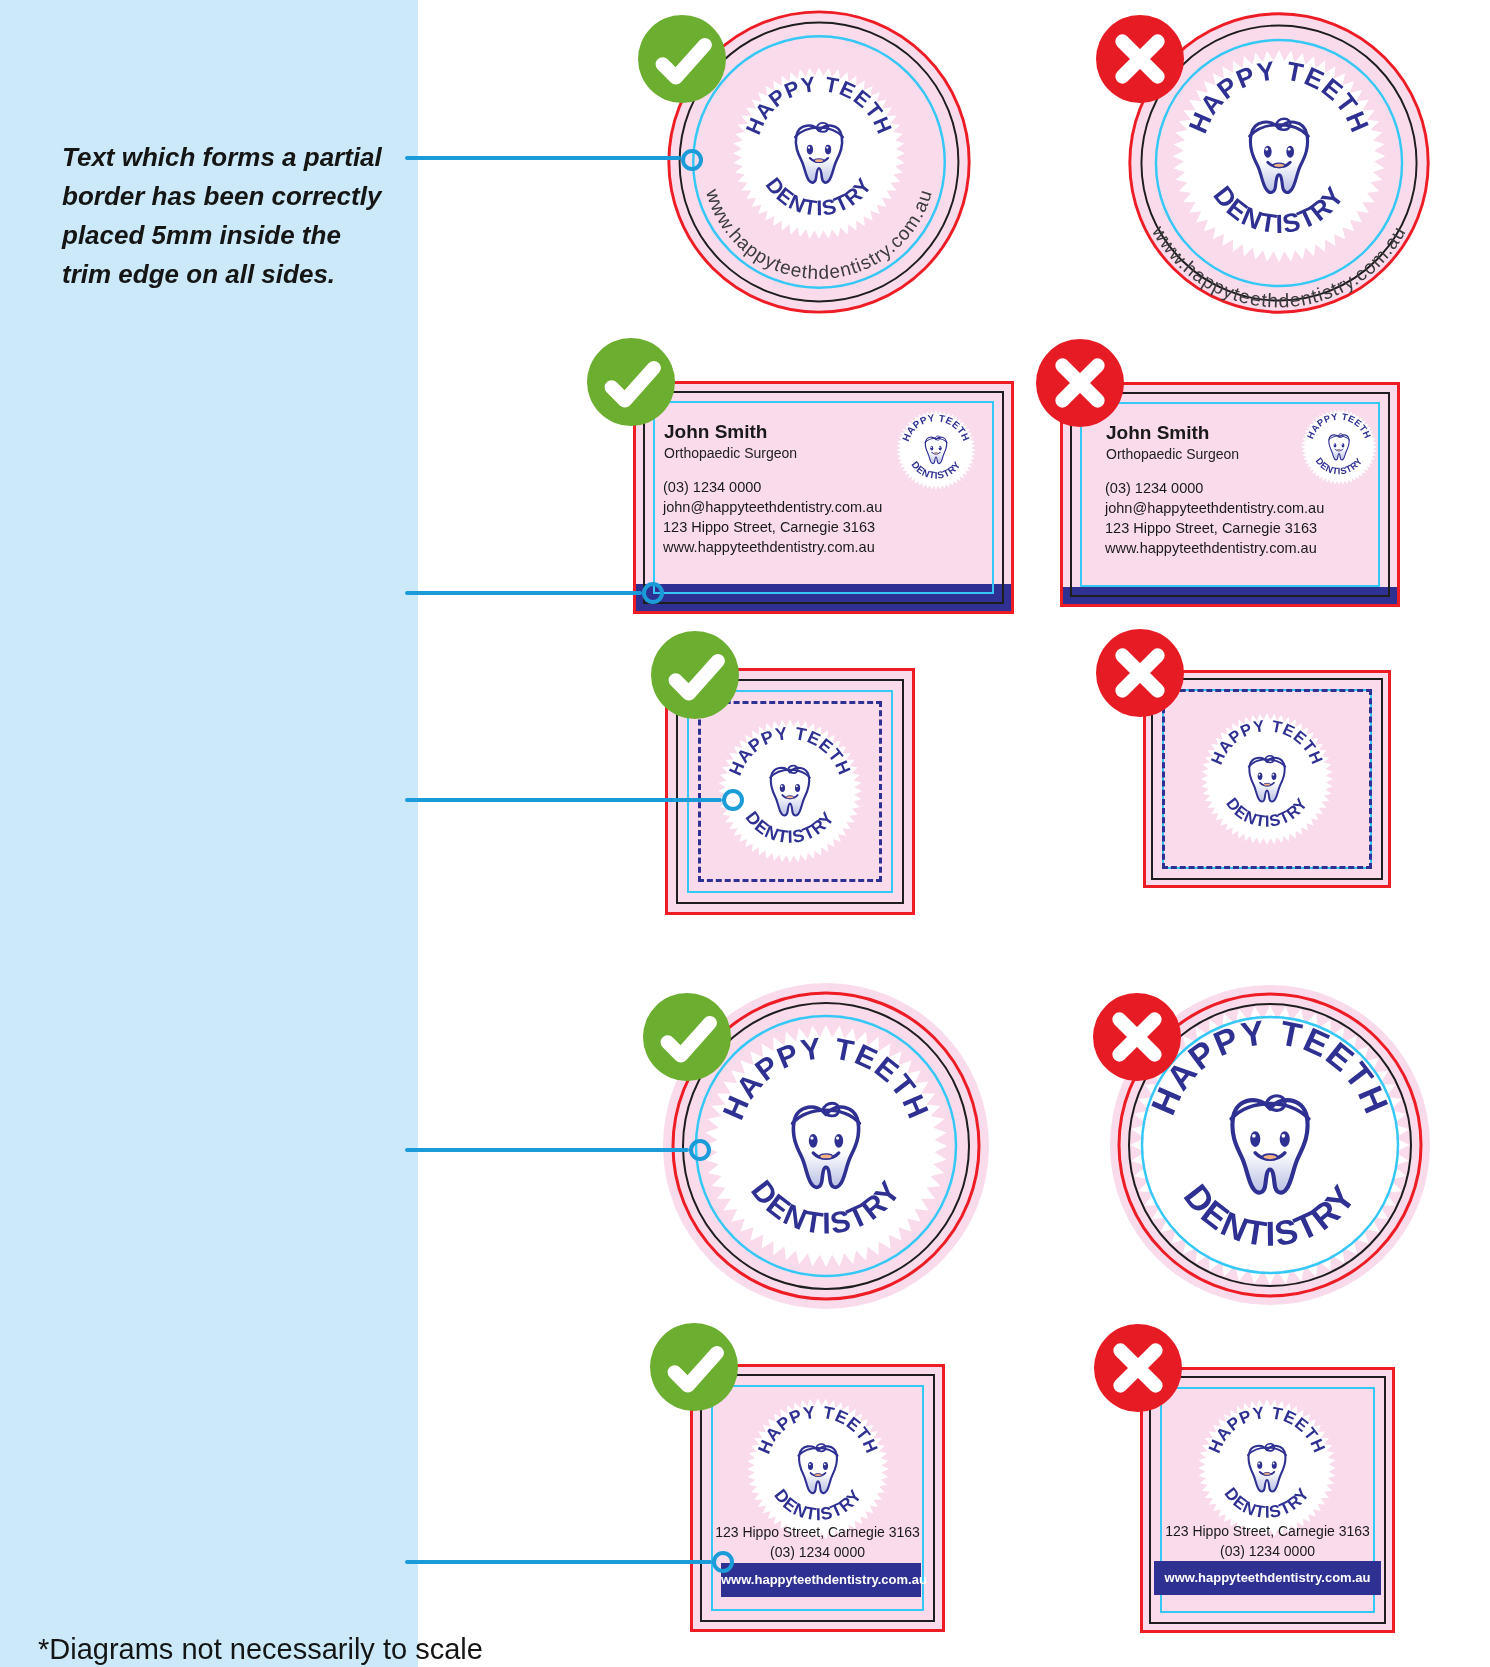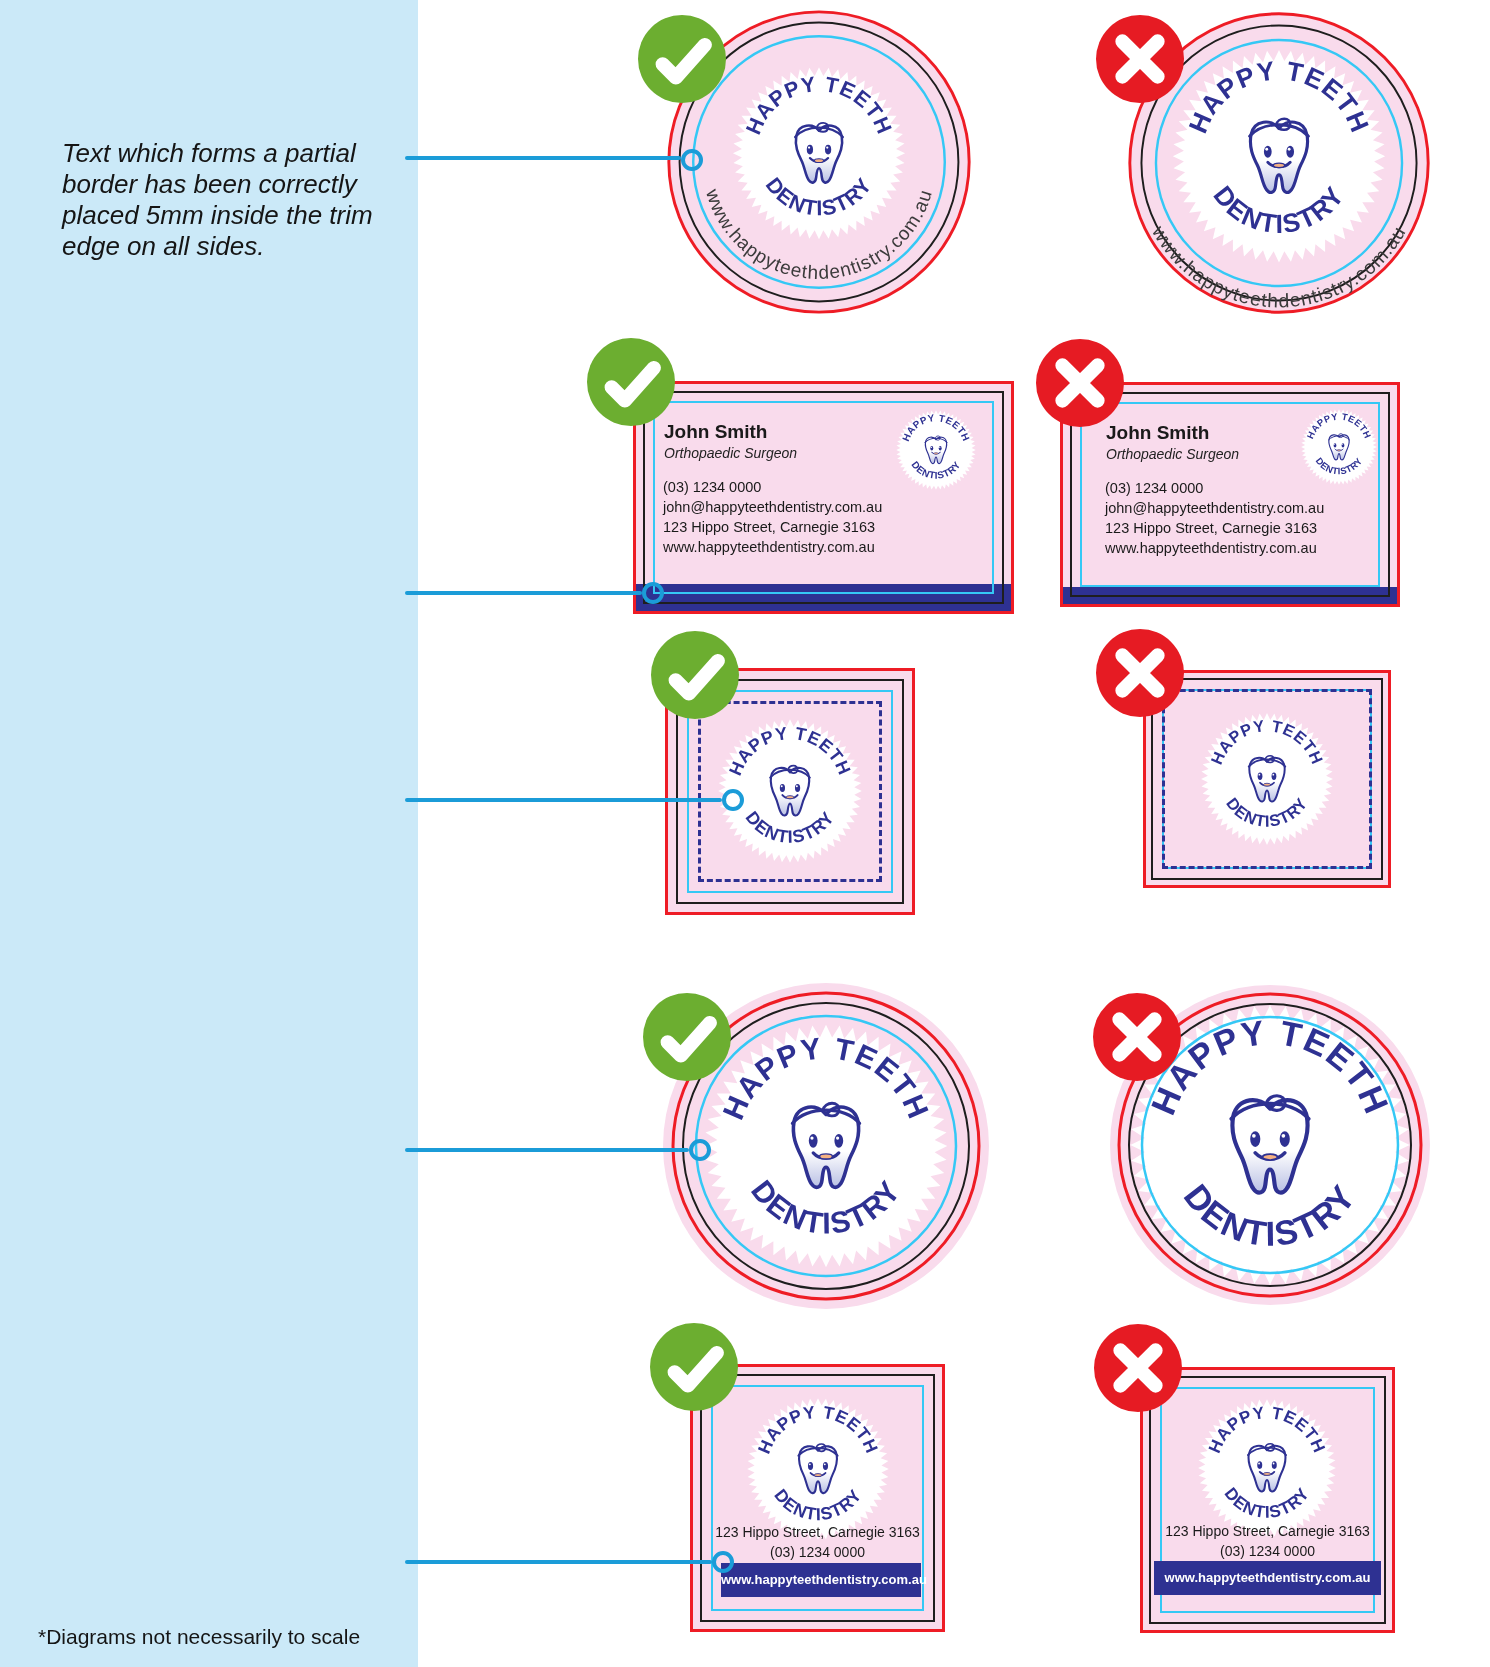--- a/index.html
+++ b/index.html
@@ -5,39 +5,39 @@
   :root{
     --pink:#F9DBEC; --red:#EE1C25; --black:#1E1E1E; --cyan:#35C8F5;
     --navy:#2E3192; --callout:#1B9CD8; --green:#6CAE30; --bred:#E61B23;
     --side:#CBE9F8; --ink:#151515;
   }
   *{box-sizing:border-box}
   html,body{margin:0;padding:0}
   body{width:1490px;height:1667px;position:relative;background:#fff;
        font-family:"Liberation Sans",sans-serif;overflow:hidden}
   .sidebar{position:absolute;left:0;top:0;width:418px;height:1667px;background:var(--side)}
-  .note{position:absolute;left:62px;width:332px;font-weight:normal;font-style:italic;
-        font-size:26px;line-height:31px;color:var(--ink)}
-  .footnote{position:absolute;left:38px;top:1604px;font-size:21px;color:var(--ink);white-space:nowrap}
+  .note{position:absolute;left:62px;width:332px;font-weight:bold;font-style:italic;
+        font-size:26px;line-height:39px;color:var(--ink)}
+  .footnote{position:absolute;left:38px;top:1604px;font-size:29px;color:var(--ink);white-space:nowrap}
   .abs{position:absolute}
   .badge{position:absolute;width:88px;height:88px;border-radius:50%;z-index:30}
   .badge svg{width:100%;height:100%;display:block}
   .badge path{fill:none;stroke:#fff;stroke-width:16;stroke-linecap:round;stroke-linejoin:round}
   .ok{background:var(--green)} .no{background:var(--bred)}
   .cl{position:absolute;height:4px;background:var(--callout);border-radius:2px;z-index:25}
   .cr{position:absolute;width:22px;height:22px;border:4px solid var(--callout);
       border-radius:50%;background:transparent;z-index:26}
   .card{position:absolute;background:var(--pink)}
   .g-red{position:absolute;inset:0;border:3px solid var(--red);z-index:6}
   .g-black{position:absolute;border:2px solid var(--black);z-index:5}
   .g-cyan{position:absolute;border:2.5px solid var(--cyan);z-index:5}
   .g-dash{position:absolute;border:3px dashed var(--navy);z-index:6}
   .strip{position:absolute;left:0;right:0;bottom:0;background:var(--navy);z-index:4}
   .bc-name{position:absolute;left:31px;top:40px;font-size:19px;font-weight:bold;color:#1a1a1a;z-index:8}
-  .bc-title{position:absolute;left:31px;top:64px;font-size:14px;font-style:italic;color:#222;z-index:8}
+  .bc-title{position:absolute;left:31px;top:64px;font-size:14px;color:#222;z-index:8}
   .bc-lines{position:absolute;left:30px;top:96px;font-size:14.5px;line-height:20px;color:#1a1a1a;z-index:8}
   .bc-logo{position:absolute;z-index:8}
   .sq-logo{position:absolute;z-index:7}
   .sq-addr{position:absolute;left:0;right:0;text-align:center;font-size:14px;color:#1a1a1a;z-index:8}
   .sq-strip{position:absolute;height:34px;background:var(--navy);color:#fff;font-weight:bold;
             font-size:13px;text-align:center;line-height:34px;z-index:8}
   svg text.brand{fill:var(--navy);font-weight:bold;font-size:24px;letter-spacing:1.2px}
   svg text.www{fill:#3b3b3b;font-size:19.5px;letter-spacing:1px}
   svg text.www2{fill:#3b3b3b;font-size:20px;letter-spacing:1px}
 </style>

